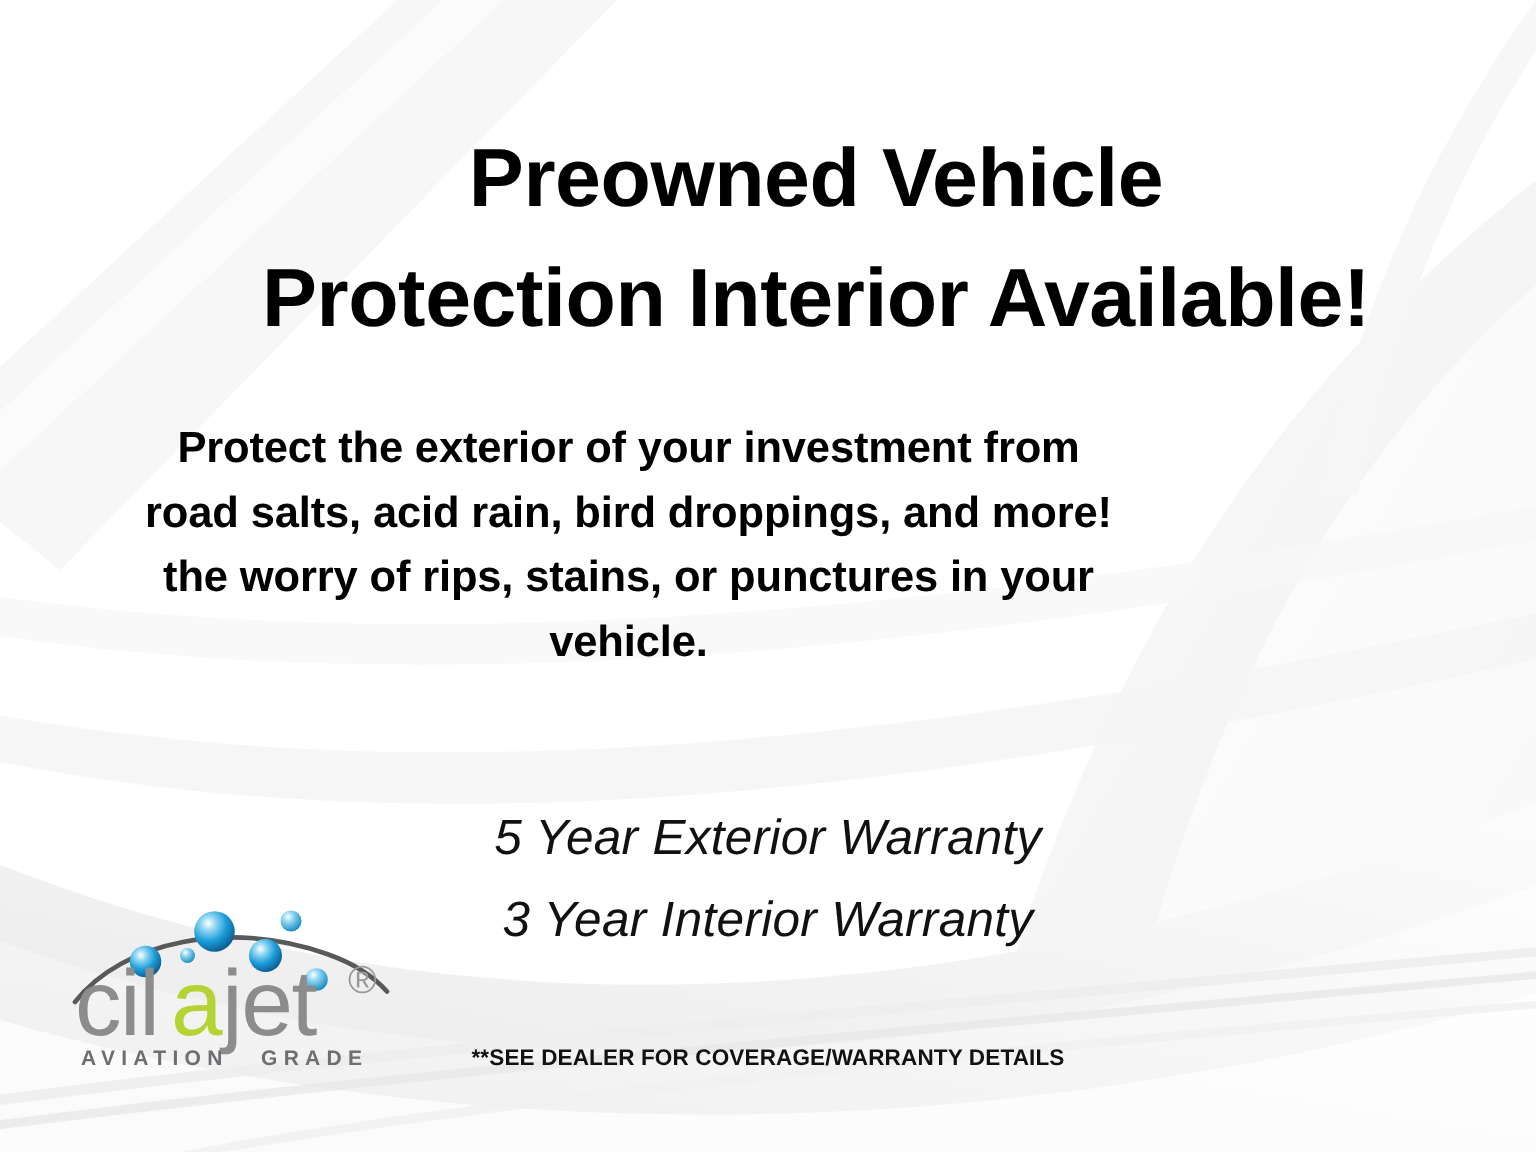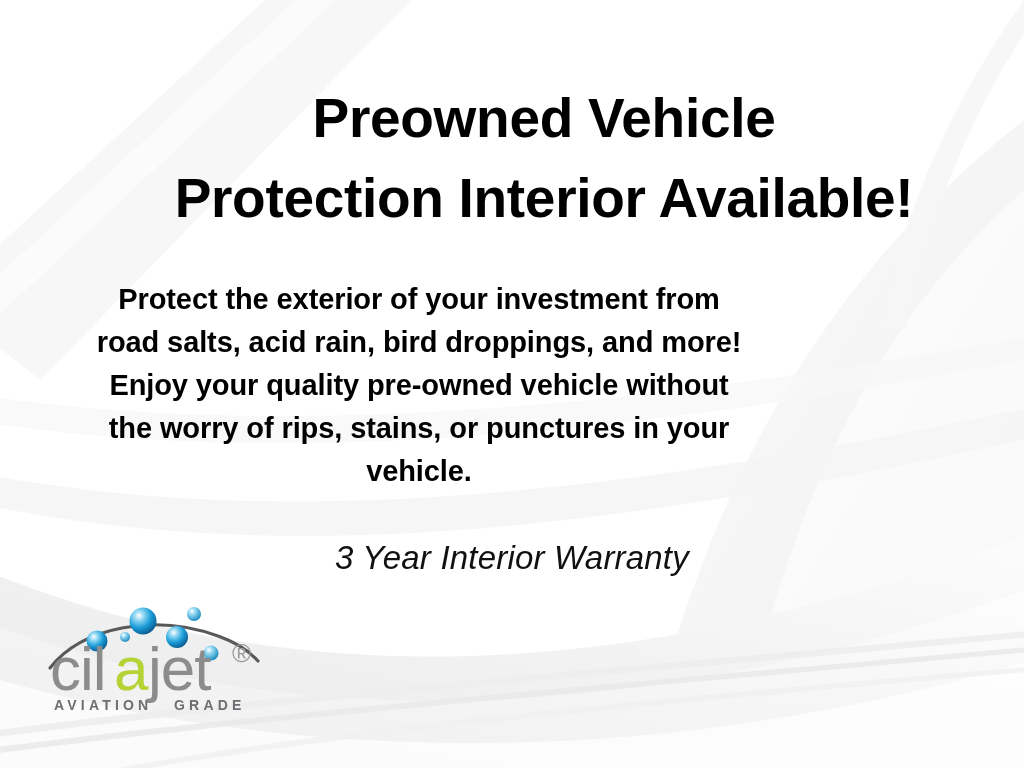--- a/index.html
+++ b/index.html
@@ -154,29 +154,30 @@
   <div class="content">
 
     <div class="title">
       <span class="title-line">Preowned Vehicle</span>
       <span class="title-line">Protection Interior Available!</span>
     </div>
 
     <div class="body-copy">
       <span class="body-line">Protect the exterior of your investment from</span>
       <span class="body-line">road salts, acid rain, bird droppings, and more!</span>
-      <span class="body-line">Enjoy your quality pre-owned vehicle without</span>
       <span class="body-line">the worry of rips, stains, or punctures in your</span>
       <span class="body-line">vehicle.</span>
     </div>
 
     <div class="warranty">
+      <span class="warranty-line">5 Year Exterior Warranty</span>
       <span class="warranty-line">3 Year Interior Warranty</span>
     </div>
 
+    <div class="disclaimer">**SEE DEALER FOR COVERAGE/WARRANTY DETAILS</div>
   </div>
 
   <div class="logo">
     <svg width="240" height="135" viewBox="0 0 240 135" xmlns="http://www.w3.org/2000/svg">
       <defs>
         <radialGradient id="bub" cx="35%" cy="30%" r="72%">
           <stop offset="0%" stop-color="#ffffff"></stop>
           <stop offset="26%" stop-color="#8ed6f2"></stop>
           <stop offset="62%" stop-color="#1b9dd9"></stop>
           <stop offset="100%" stop-color="#0c5f93"></stop>

